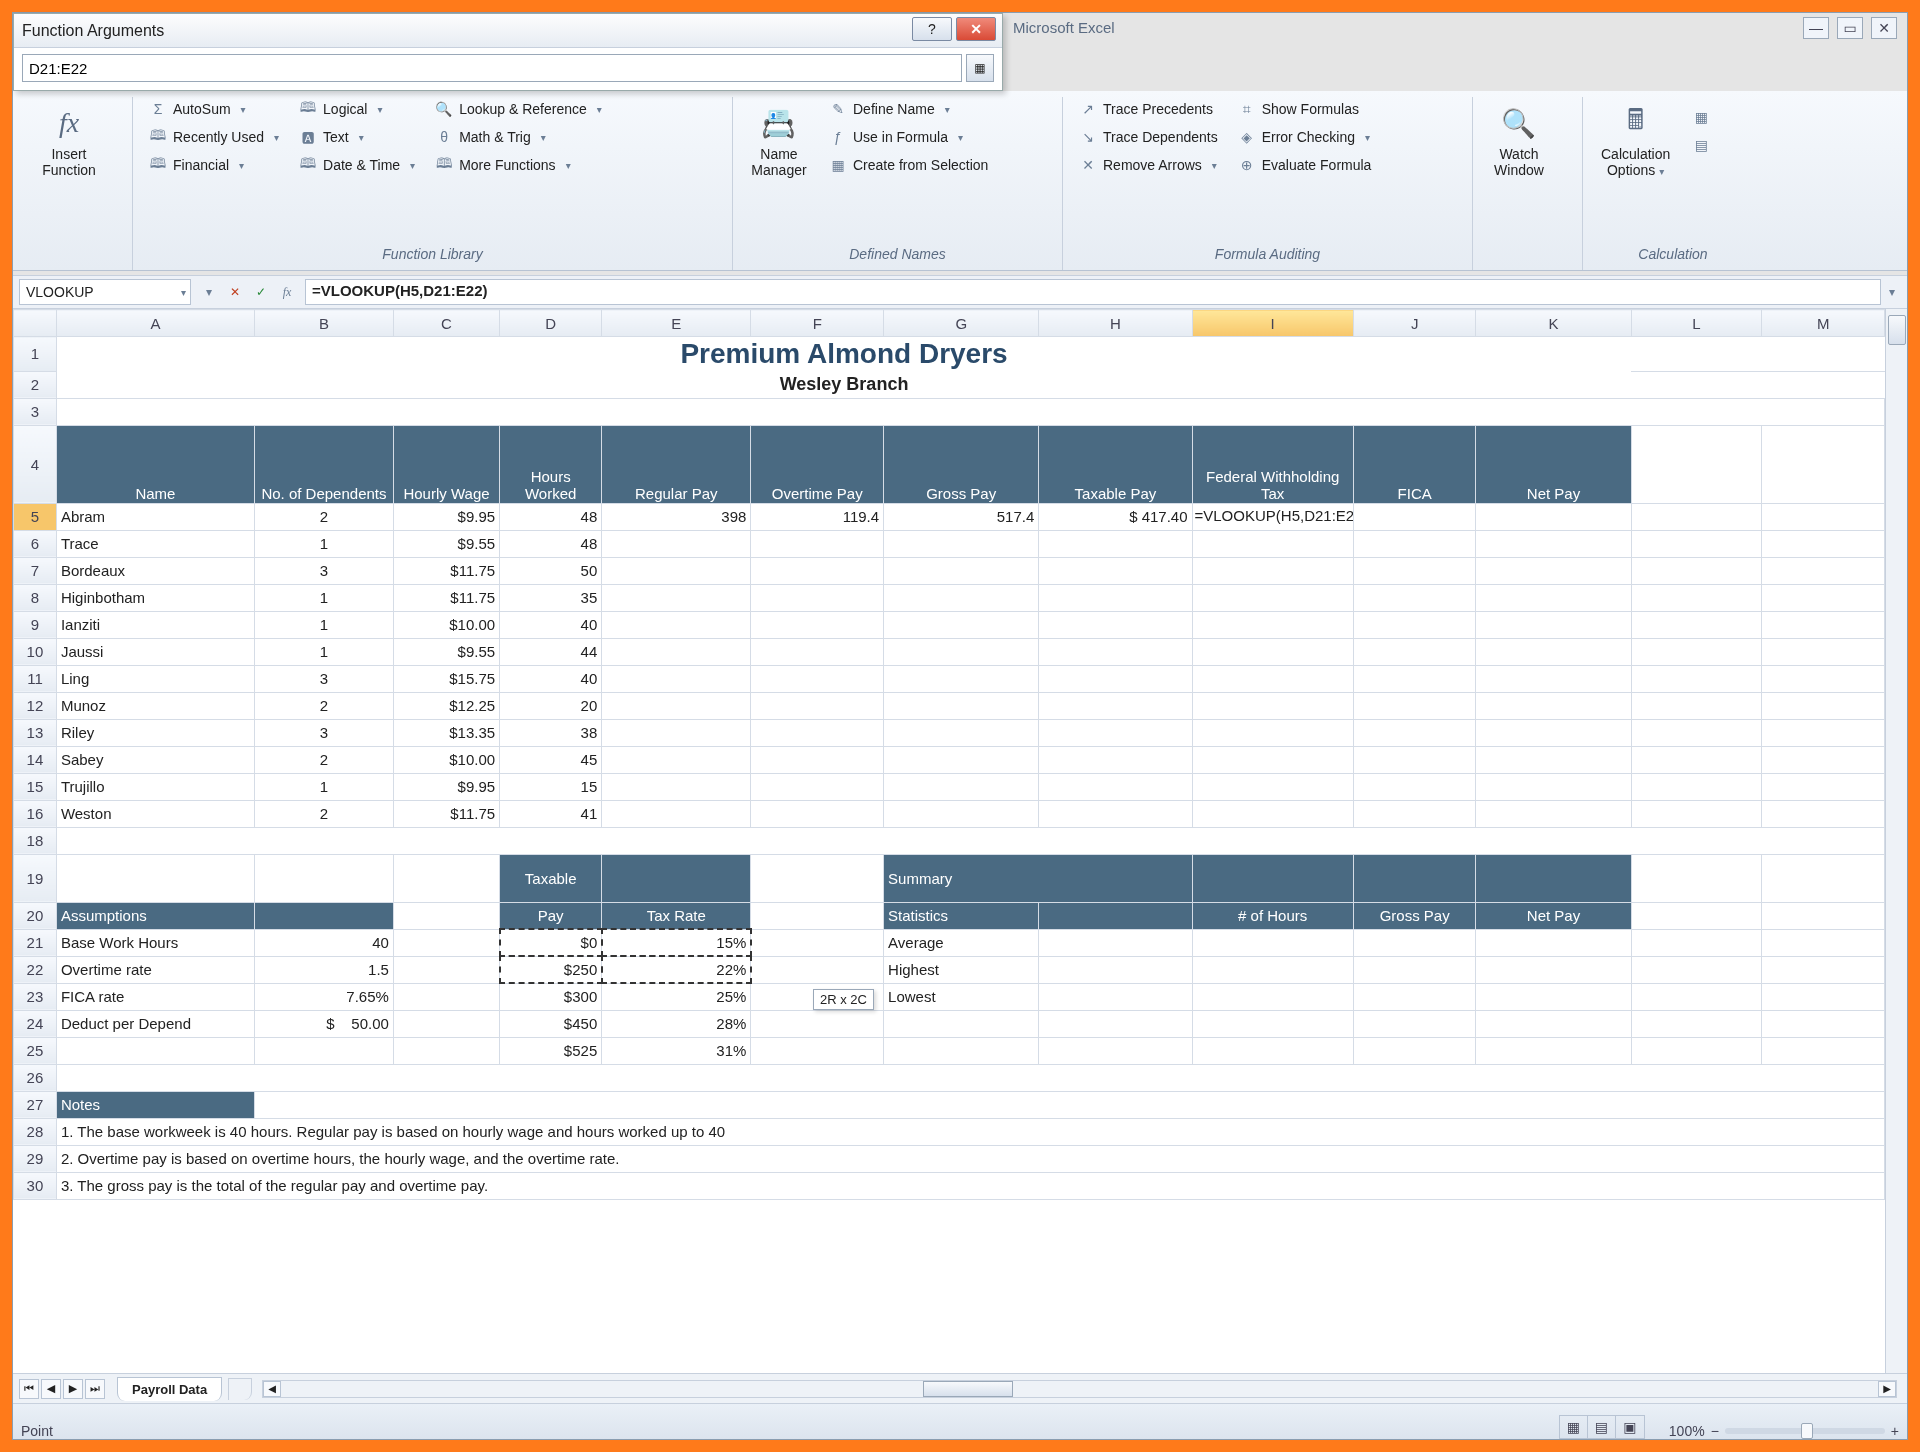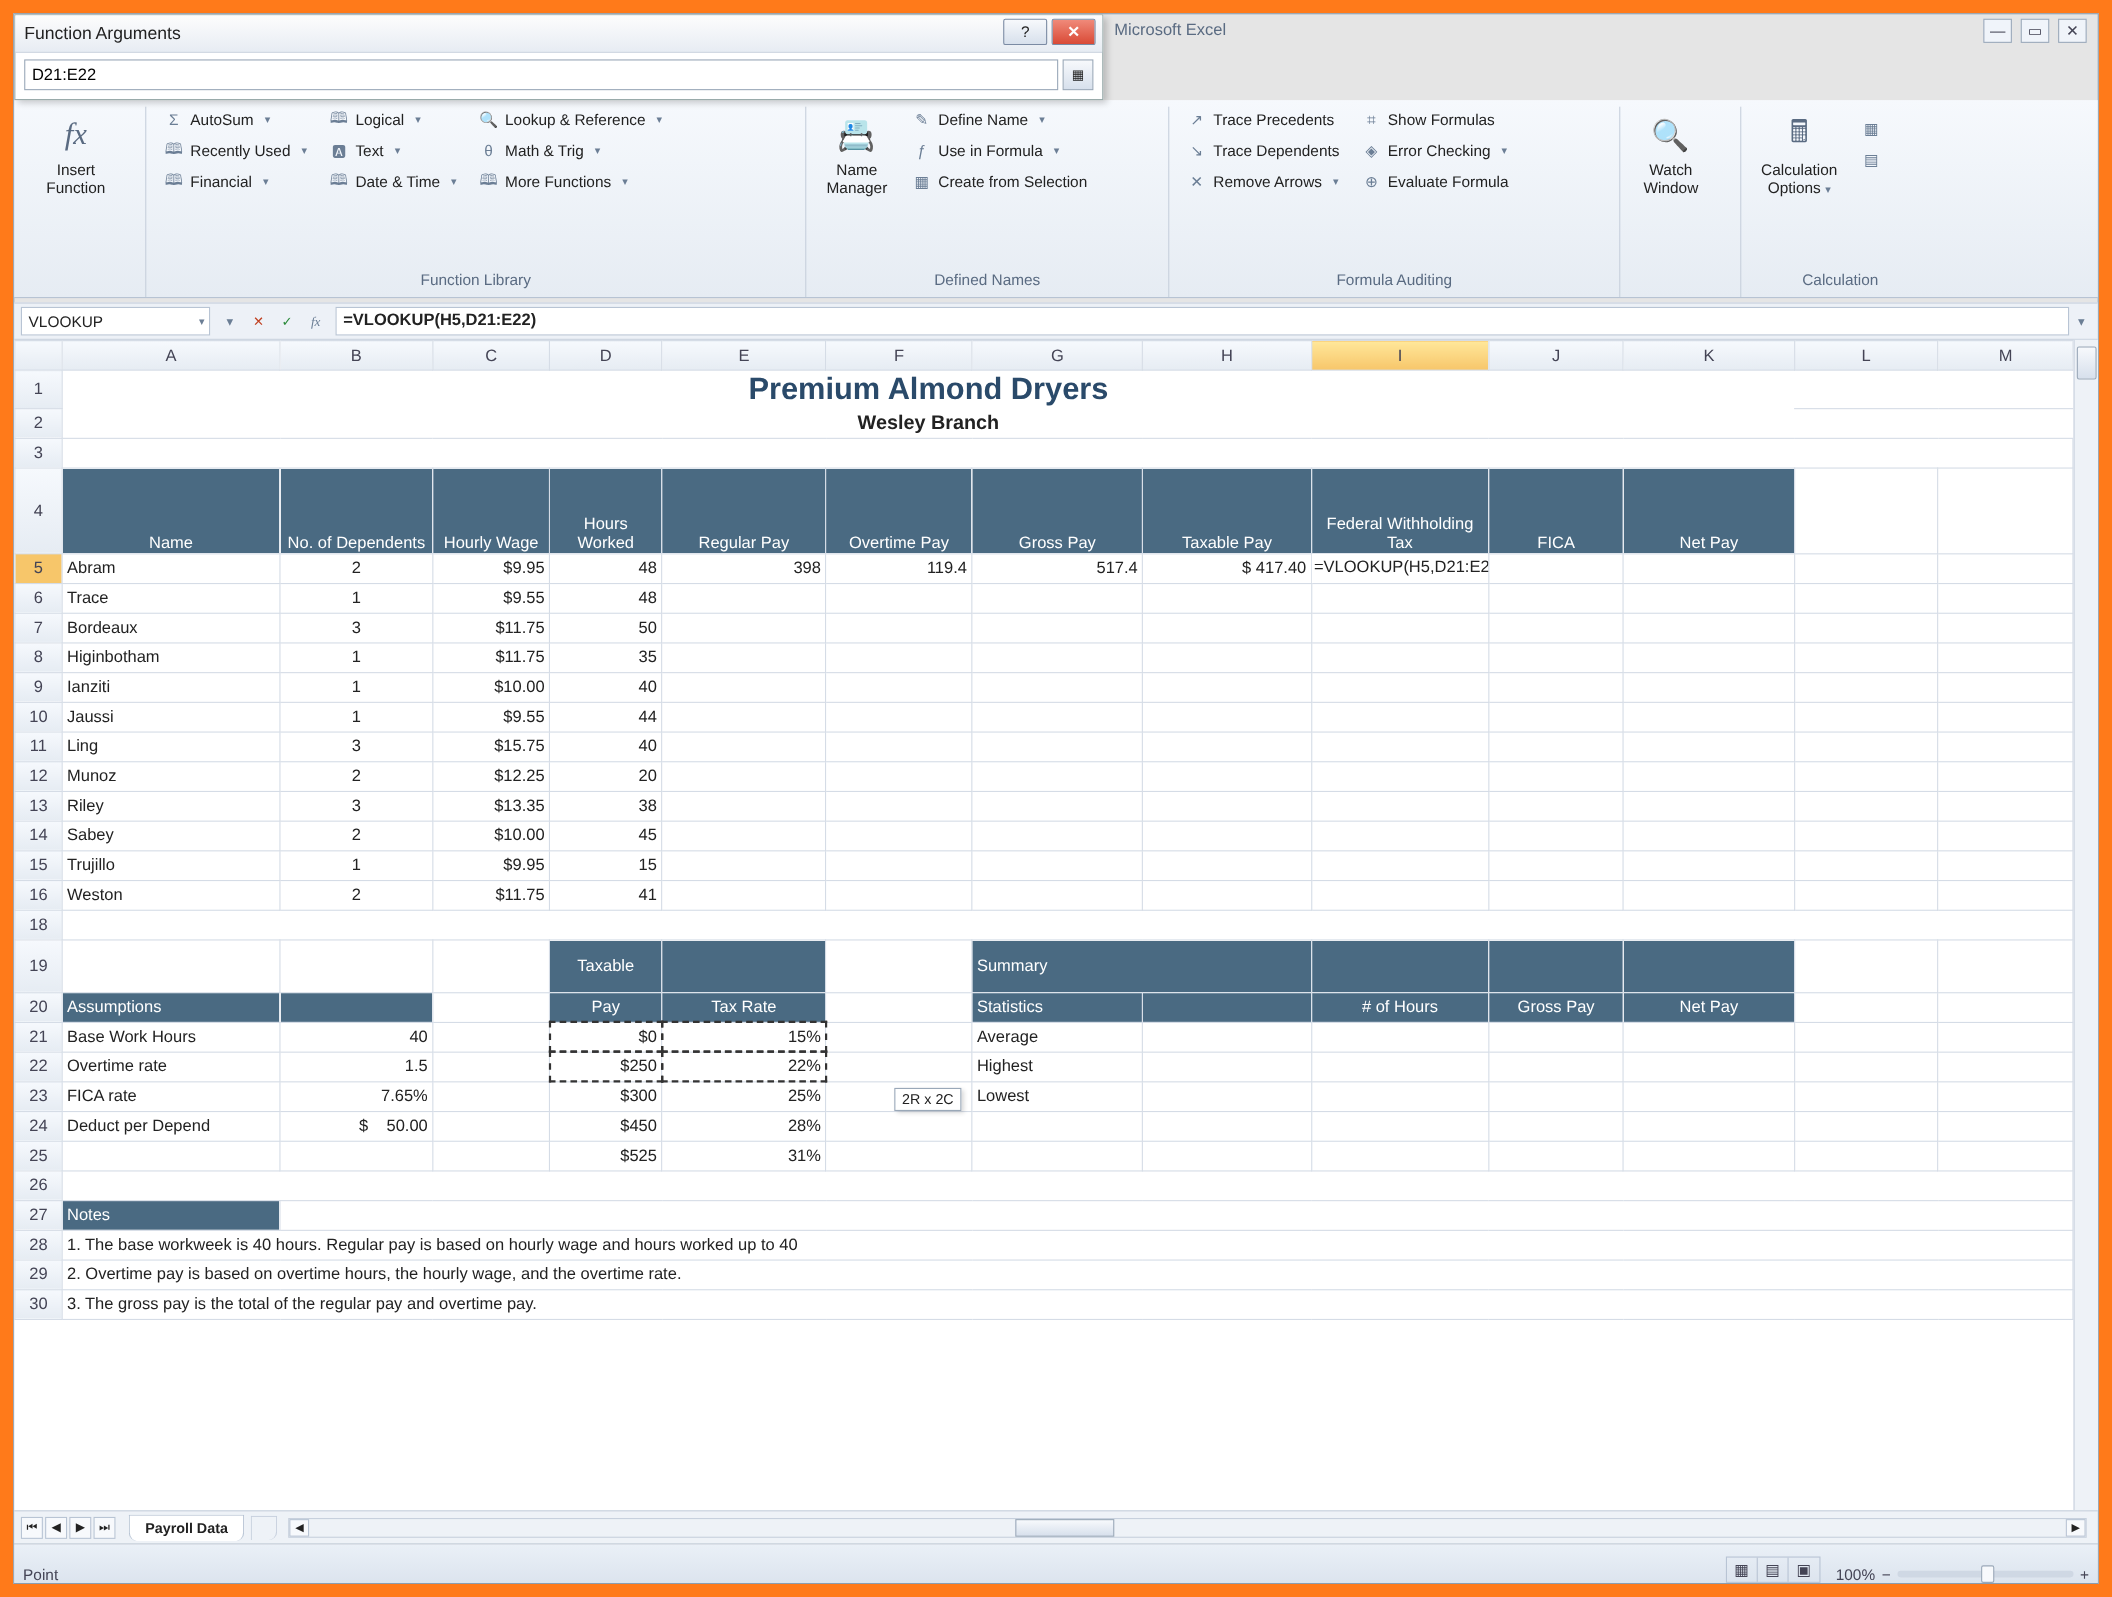--- a/index.html
+++ b/index.html
@@ -22,21 +22,21 @@
 .win-controls { position: absolute; right: 10px; top: 4px; display: flex; gap: 8px; }
 .win-controls .wc { width: 26px; height: 22px; border: 1px solid #9aa8b8; background: #f0f4fa; display: flex; align-items: center; justify-content: center; font-size: 14px; color: #445; }
 .doc-controls { position: absolute; right: 10px; top: 82px; display: flex; gap: 6px; align-items: center; }
 .doc-controls .wc { width: 22px; height: 20px; border: 1px solid #9aa8b8; background: #f0f4fa; display: flex; align-items: center; justify-content: center; font-size: 13px; }
 .doc-controls .help { width: 22px; height: 22px; border-radius: 50%; background: radial-gradient(#6fb4f2,#2a6fc8); color: #fff; font-weight: bold; display: flex; align-items: center; justify-content: center; }
 
 
 .ribbon { position: absolute; left: 0; top: 78px; right: 0; height: 180px; background: linear-gradient(#f6f9fd,#e6ecf3); border-bottom: 1px solid #b7c3d3; padding: 6px 10px 0; display: flex; }
 .rgroup { border-right: 1px solid #c7d0dd; padding: 0 10px 4px; display: flex; flex-direction: column; min-width: 100px; }
 .rgroup .body { flex: 1; display: flex; align-items: flex-start; gap: 8px; }
-.rgroup .label { text-align: center; font-size: 14px; color: #5a6b82; padding: 2px 0 4px; }
+.rgroup .label { text-align: center; font-size: 14px; color: #5a6b82; padding: 2px 0 4px; font-style: italic; }
 .bigbtn { display: flex; flex-direction: column; align-items: center; gap: 3px; padding: 6px 8px; min-width: 72px; cursor: pointer; }
 .bigbtn .ico { width: 40px; height: 40px; display: flex; align-items: center; justify-content: center; font-size: 28px; color: #5a6b82; }
 .bigbtn .txt { font-size: 14px; text-align: center; line-height: 1.15; }
 .stack { display: flex; flex-direction: column; gap: 4px; }
 .smallbtn { display: flex; align-items: center; gap: 6px; padding: 3px 6px; font-size: 14px; cursor: pointer; white-space: nowrap; }
 .smallbtn .ico { width: 18px; height: 18px; display: flex; align-items: center; justify-content: center; color: #6b7e95; }
 .dd::after { content: "▾"; margin-left: 4px; color: #6b7e95; font-size: 10px; }
 
 
 .fbar { position: absolute; left: 0; top: 262px; right: 0; height: 34px; background: #edf1f7; border-top: 1px solid #c7d0dd; border-bottom: 1px solid #c7d0dd; display: flex; align-items: center; }
@@ -81,21 +81,21 @@
 .sheetbar .hscroll { flex: 1; margin: 0 10px; height: 18px; background: #eef2f7; border: 1px solid #c7d0dd; position: relative; }
 .sheetbar .hscroll .lbtn,.sheetbar .hscroll .rbtn { position: absolute; top: 0; width: 18px; height: 16px; background: #f7f9fc; border: 1px solid #b8c4d4; display: flex; align-items: center; justify-content: center; font-size: 10px; }
 .sheetbar .hscroll .lbtn{left:0}.sheetbar .hscroll .rbtn{right:0}
 .sheetbar .hscroll .hthumb{position:absolute;left:660px;width:90px;top:0;height:16px;background:linear-gradient(#f7f9fc,#d7e0ec);border:1px solid #9aa8b8}
 
 .status { position: absolute; left: 0; right: 0; bottom: 0; height: 36px; background: linear-gradient(#eaf0f7,#dce4ee); border-top: 1px solid #c7d0dd; display: flex; align-items: flex-end; padding: 0 8px; font-size: 14px; color: #445; }
 .status .spacer { flex: 1; }
 .status .views { display: flex; gap: 0; border: 1px solid #b8c4d4; }
 .status .views div { width: 28px; height: 22px; border-right: 1px solid #b8c4d4; display: flex; align-items: center; justify-content: center; }
 .status .views div:last-child{border-right:none}
-.status .zoom { display: flex; align-items: center; gap: 6px; margin-left: 14px; }
+.status .zoom { display: flex; align-items: center; gap: 6px; margin-left: 24px; }
 .status .zoom .track { width: 160px; height: 6px; background: #cfd8e4; position: relative; border-radius: 3px; }
 .status .zoom .track .knob { position: absolute; left: 76px; top: -5px; width: 12px; height: 16px; background: #f7f9fc; border: 1px solid #9aa8b8; border-radius: 2px; }
 </style>
 </head>
 <body>
 
 <div class="excel-window">
 
   <div class="func-args">
     <div class="func-title">

